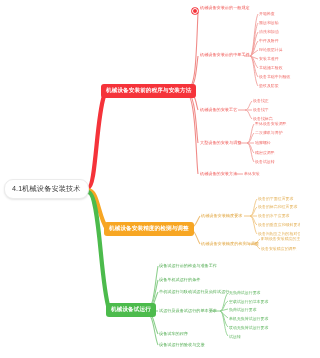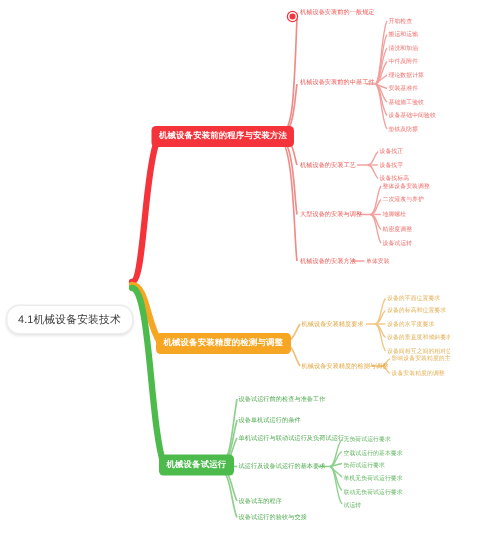--- a/index.html
+++ b/index.html
@@ -18,21 +18,20 @@
   .root{
     left:4px;top:179px;
     background:#ffffff;
     border:1px solid #ececec;
     border-radius:9px;
     box-shadow:0 1px 2px rgba(0,0,0,.10);
     padding:4px 7px;
     font-size:7.2px;
     color:#3a3a3a;
     letter-spacing:.1px;
-    margin-top:24px;
   }
 
   
   .b1{
     color:#ffffff;
     border-radius:3px;
     padding:3px 5px;
     font-size:5.6px;
     letter-spacing:.1px;
     font-weight:bold;

